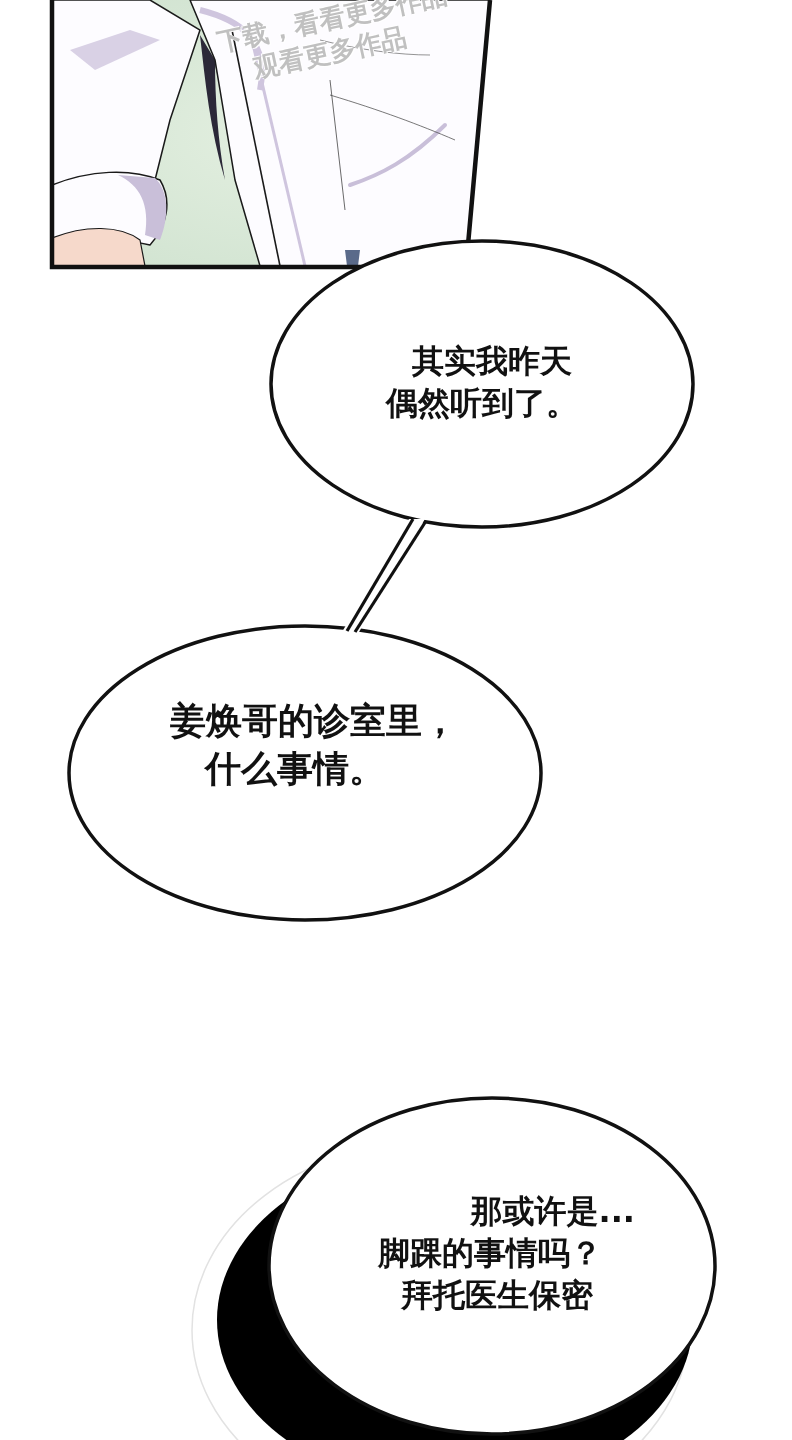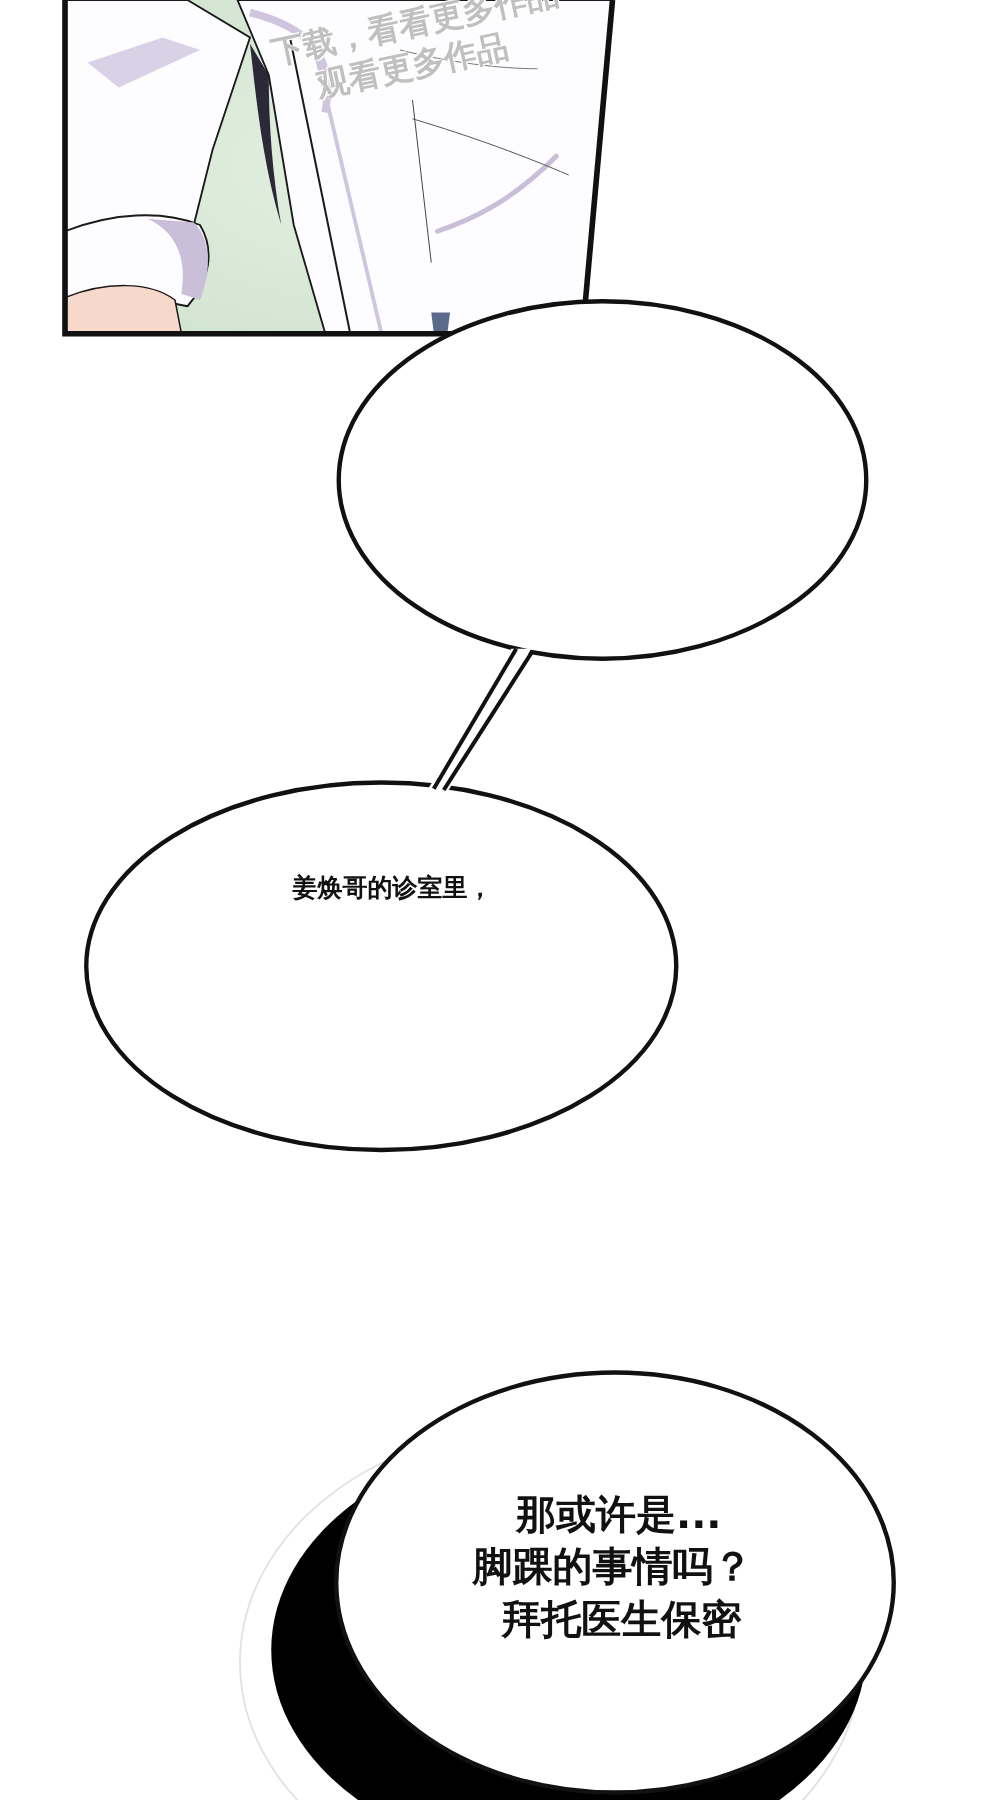--- a/index.html
+++ b/index.html
@@ -95,24 +95,29 @@
     <ellipse cx="492" cy="1266" rx="223" ry="168" fill="#ffffff" stroke="#111111" stroke-width="3.5"></ellipse>
   </svg>
 
   <div class="watermark" style="left:214px; top:26px;">
     <span>下载，看看更多作品</span>
   </div>
   <div class="watermark" style="left:250px; top:52px;">
     <span>观看更多作品</span>
   </div>
 
+  <div class="bubble-text" style="left:342px; top:340px; width:280px; font-size:32px;">
+    <span class="line" style="padding-left:20px;">其实我昨天</span>
+    <span class="line">偶然听到了。</span>
+  </div>
 
-  <div class="bubble-text" style="left:100px; top:697px; width:420px; font-size:20px;">
+  <div class="bubble-text" style="left:100px; top:697px; width:420px; font-size:36px;">
     <span class="line" style="padding-left:8px;">姜焕哥的诊室里，</span>
+    <span class="line" style="padding-right:30px;">什么事情。</span>
   </div>
 
   <div class="bubble-text" style="left:345px; top:1190px; width:290px; font-size:32px;">
-    <span class="line" style="padding-left:10px;">那或许是...</span>
+    <span class="line" style="padding-left:10px;text-align:right;">那或许是...</span>
     <span class="line">脚踝的事情吗？</span>
     <span class="line" style="padding-left:14px;">拜托医生保密</span>
   </div>
 
 </div>
 
 </body></html>

